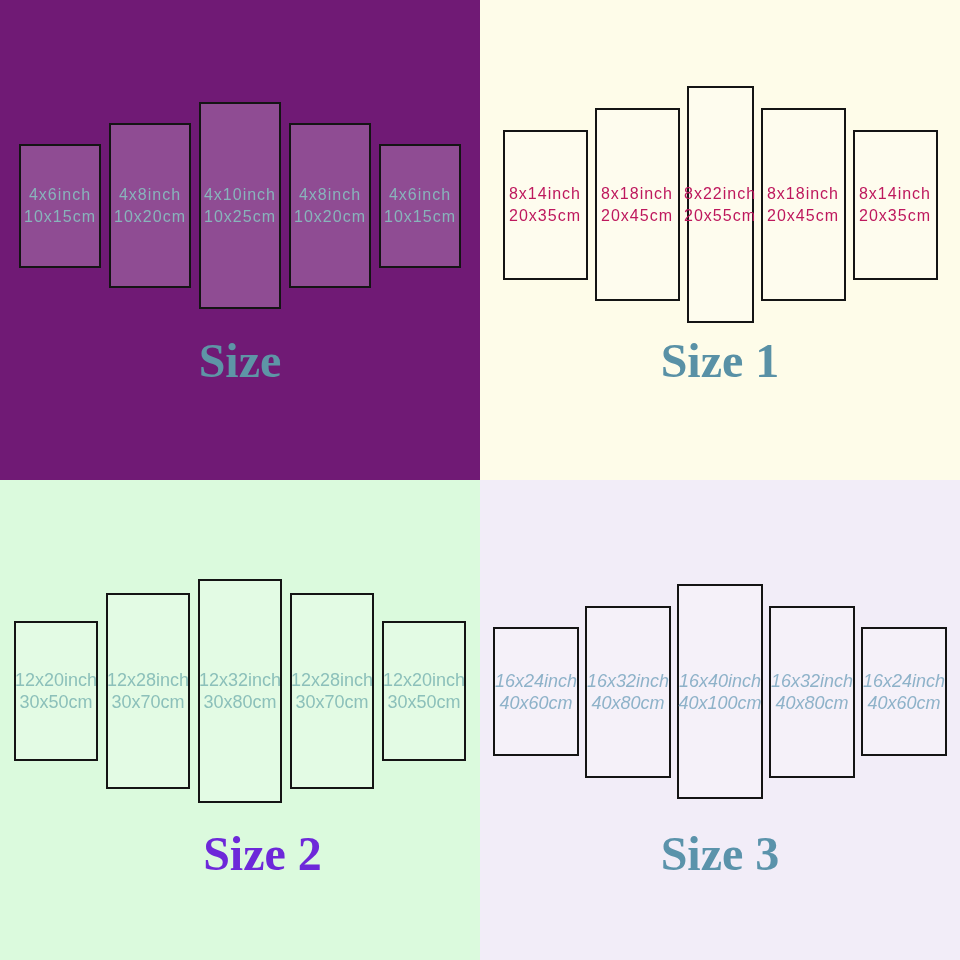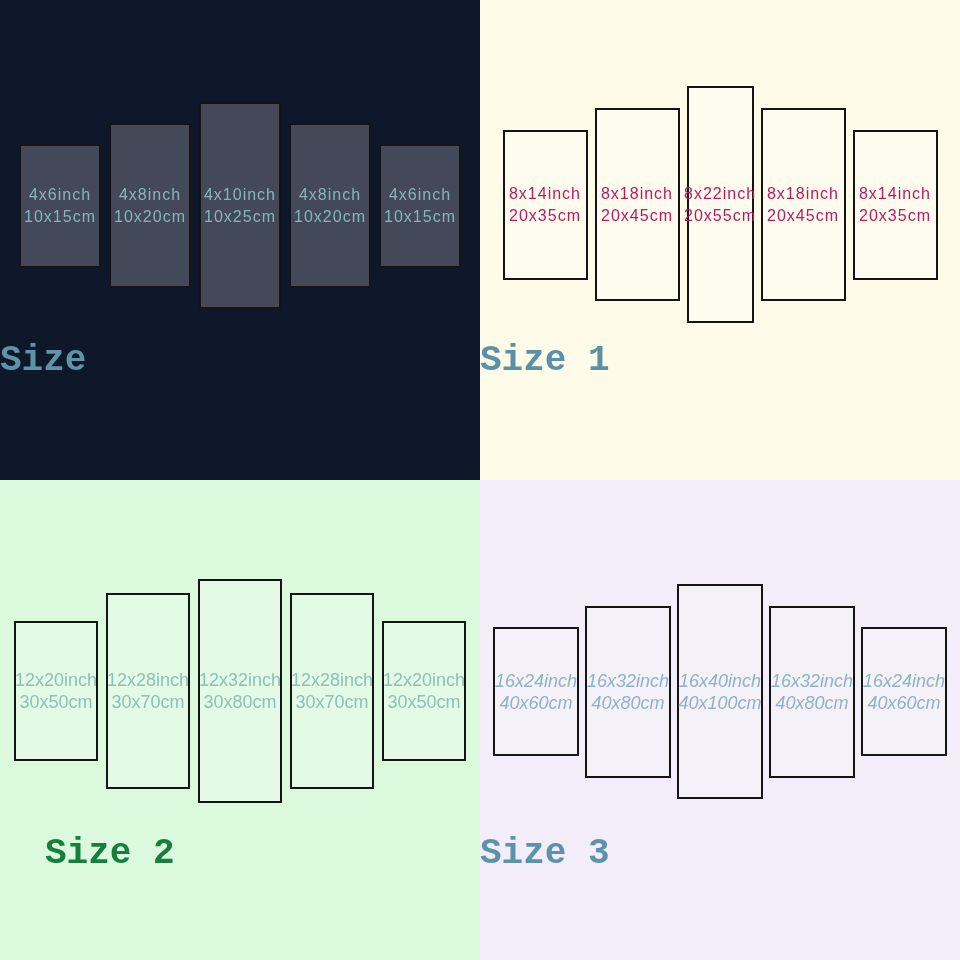--- a/index.html
+++ b/index.html
@@ -48,40 +48,41 @@
     line-height: 22px;
   }
   .quadrant.spaced .panel .line {
     font-size: 16px;
     letter-spacing: 1px;
   }
   .q-title {
     position: absolute;
     left: 0;
     right: 0;
-    font-family: Liberation Mono, monospace;
+    text-align: center;
+    font-family: Liberation Serif, serif;
     font-weight: bold;
-    font-size: 36px;
+    font-size: 48px;
     line-height: 48px;
     white-space: nowrap;
   }
   
   .q0 .panels { top: 102px; height: 207px; gap: 8px; }
   .q1 .panels { top: 86px;  height: 237px; gap: 7px; }
   .q2 .panels { top: 99px;  height: 224px; gap: 8px; }
   .q3 .panels { top: 104px; height: 215px; gap: 6px; font-style: italic; }
   .q0 .q-title, .q1 .q-title { top: 337px; }
   .q2 .q-title, .q3 .q-title { top: 350px; }
 </style>
 </head>
 <body>
 
 <div class="grid">
 
-  <div class="quadrant q0 spaced" style="background-color: #0f172a;">
+  <div class="quadrant q0 spaced" style="background-color: #701a75;">
     <div class="panels" style="color: rgb(136, 180, 187);">
       <div class="panel" style="width:82px;height:124px">
         <span class="line">4x6inch</span>
         <span class="line">10x15cm</span>
       </div>
       <div class="panel" style="width:82px;height:165px">
         <span class="line">4x8inch</span>
         <span class="line">10x20cm</span>
       </div>
       <div class="panel" style="width:82px;height:207px">
@@ -142,21 +143,21 @@
       </div>
       <div class="panel" style="width:84px;height:196px">
         <span class="line">12x28inch</span>
         <span class="line">30x70cm</span>
       </div>
       <div class="panel" style="width:84px;height:140px">
         <span class="line">12x20inch</span>
         <span class="line">30x50cm</span>
       </div>
     </div>
-    <div class="q-title" style="color: #15803d; padding-left: 45px;">Size 2</div>
+    <div class="q-title" style="color: #6d28d9; padding-left: 45px;">Size 2</div>
   </div>
 
   <div class="quadrant q3" style="background-color: rgb(242, 237, 248);">
     <div class="panels" style="color: rgb(142, 178, 201);">
       <div class="panel" style="width:86px;height:129px">
         <span class="line">16x24inch</span>
         <span class="line">40x60cm</span>
       </div>
       <div class="panel" style="width:86px;height:172px">
         <span class="line">16x32inch</span>

